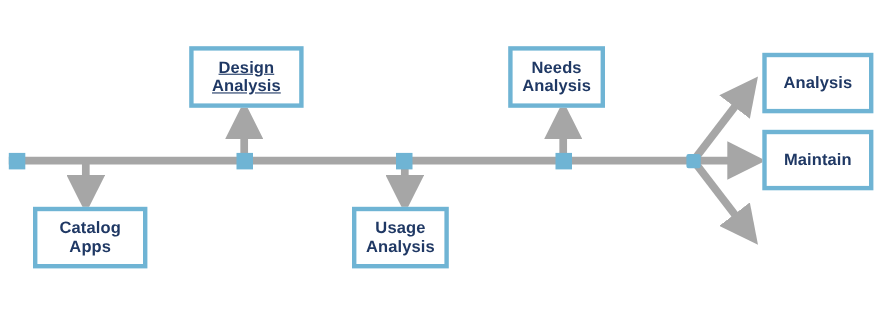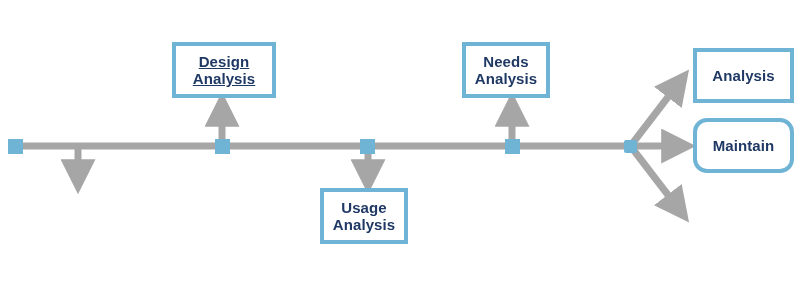--- a/index.html
+++ b/index.html
@@ -45,21 +45,21 @@
     padding: 0 4px;
   }
   
   .box-design   { left: 172px; top: 42px;  width: 104px; height: 56px; text-decoration: underline; }
   .box-needs    { left: 462px; top: 42px;  width: 88px; height: 56px; }
   
   .box-catalog  { left: 30px;  top: 188px; width: 104px; height: 56px; }
   .box-usage    { left: 320px; top: 188px; width: 88px; height: 56px; }
   
   .box-migrate  { left: 693px; top: 48px;  width: 101px; height: 55px; }
-  .box-maintain { left: 693px; top: 118px; width: 101px; height: 55px; border-radius: 14px; }
+  .box-maintain { left: 693px; top: 118px; width: 101px; height: 55px; }
   .box-sunset   { left: 693px; top: 188px; width: 101px; height: 55px; }
 </style>
 </head>
 <body>
 
 <div id="canvas">
 
   <svg id="diagram-svg" viewBox="0 0 800 300" xmlns="http://www.w3.org/2000/svg">
     <defs>
       <marker id="arrow-gray" markerWidth="5" markerHeight="5" refX="2.4" refY="2.5" orient="auto" markerUnits="strokeWidth">
@@ -87,20 +87,24 @@
 
   <div class="node-box box-design">
     <span class="node-label">Design
 Analysis</span>
   </div>
   <div class="node-box box-needs">
     <span class="node-label">Needs
 Analysis</span>
   </div>
 
+  <div class="node-box box-catalog">
+    <span class="node-label">Catalog
+Apps</span>
+  </div>
   <div class="node-box box-usage">
     <span class="node-label">Usage
 Analysis</span>
   </div>
 
   <div class="node-box box-migrate">
     <span class="node-label">Analysis</span>
   </div>
   <div class="node-box box-maintain">
     <span class="node-label">Maintain</span>

